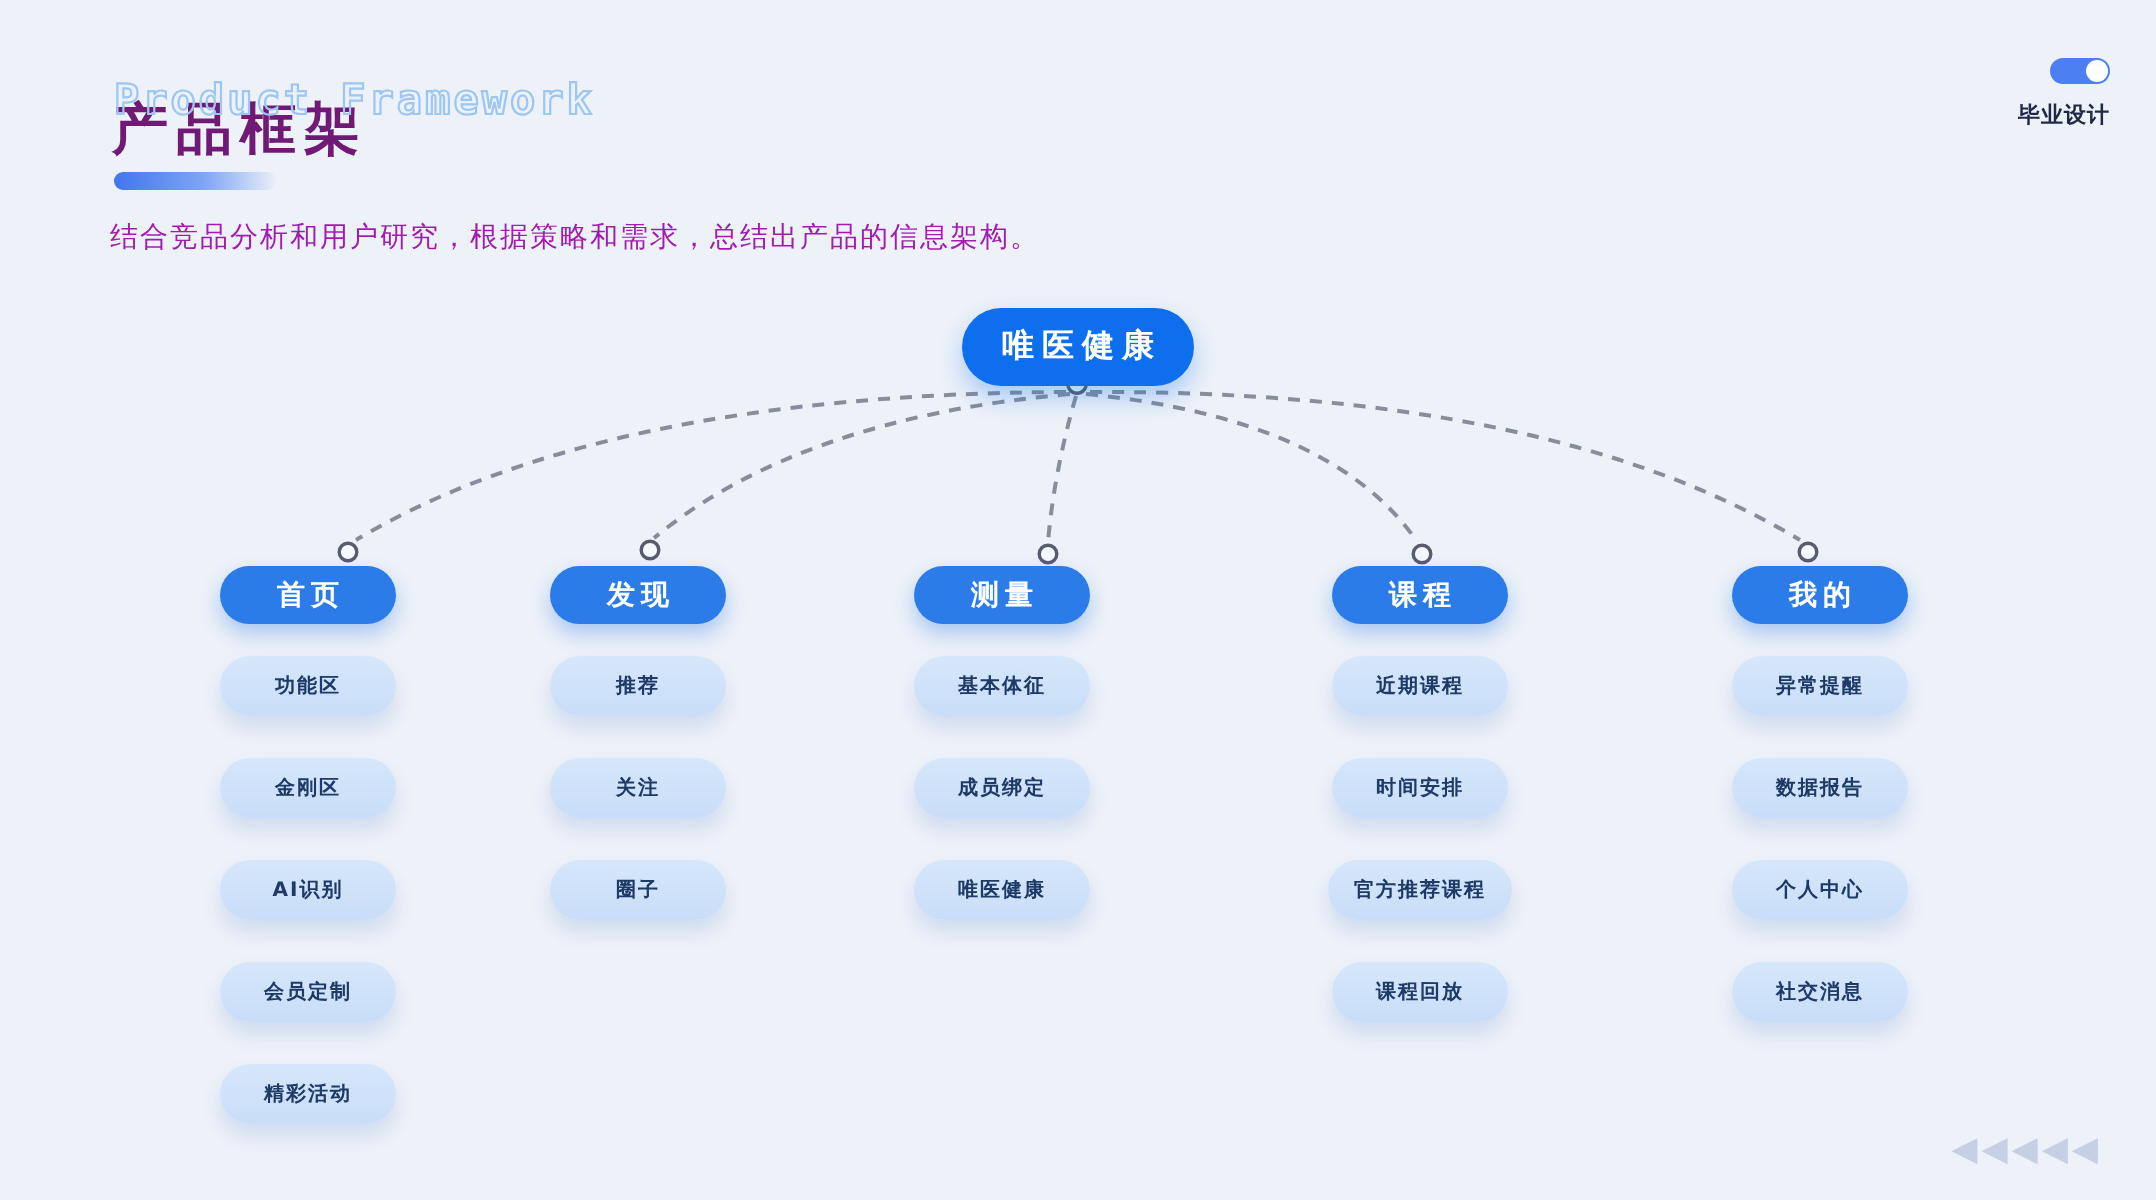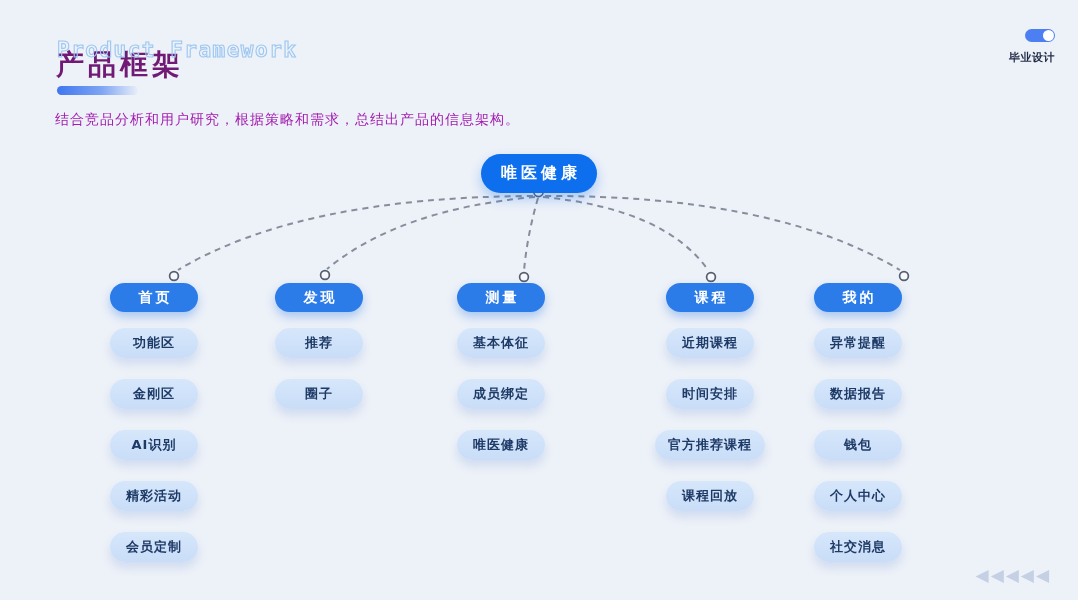--- a/index.html
+++ b/index.html
@@ -71,21 +71,21 @@
     display:flex;align-items:center;justify-content:center;
     color:#ffffff;font-size:14px;font-weight:bold;letter-spacing:3px;
     box-shadow:0 5px 10px rgba(43,124,233,0.35);
     margin-bottom:16px;white-space:nowrap;text-indent:3px;
   }
   .node-child{
     min-width:88px;height:30px;box-sizing:border-box;padding:0 13px;
     background:linear-gradient(180deg,#d6e7fb 0%,#c9ddf8 100%);
     border-radius:15.5px;
     display:flex;align-items:center;justify-content:center;
-    color:#1e3a66;font-size:13px;font-weight:600;letter-spacing:1px;
+    color:#1e3a66;font-size:10px;font-weight:600;letter-spacing:1px;
     box-shadow:0 6px 9px rgba(110,150,215,0.22);
     margin-bottom:21px;white-space:nowrap;
   }
   
   .page-arrows{
     position:absolute;right:29px;bottom:16px;
     display:flex;gap:2px;color:#c6d0e5;font-size:17px;line-height:1;
   }
   .page-arrows span{display:block;}
 </style>
@@ -127,46 +127,46 @@
   </svg>
 
   <div class="node-root">唯医健康</div>
 
   <div id="tree-layer">
       <div class="tree-col" style="left: 79px; text-align: center;">
         <div class="node-main">首页</div>
         <div class="node-child">功能区</div>
         <div class="node-child">金刚区</div>
         <div class="node-child">AI识别</div>
+        <div class="node-child">会员定制</div>
         <div class="node-child">精彩活动</div>
-        <div class="node-child">会员定制</div>
       </div>
       <div class="tree-col" style="left: 244px;">
         <div class="node-main">发现</div>
         <div class="node-child">推荐</div>
+        <div class="node-child">关注</div>
         <div class="node-child">圈子</div>
       </div>
       <div class="tree-col" style="left: 426px;">
         <div class="node-main">测量</div>
         <div class="node-child">基本体征</div>
         <div class="node-child">成员绑定</div>
         <div class="node-child">唯医健康</div>
       </div>
       <div class="tree-col" style="left: 635px;">
         <div class="node-main">课程</div>
         <div class="node-child">近期课程</div>
         <div class="node-child">时间安排</div>
         <div class="node-child">官方推荐课程</div>
         <div class="node-child">课程回放</div>
       </div>
-      <div class="tree-col" style="left: 783px;">
+      <div class="tree-col" style="left: 835px;">
         <div class="node-main">我的</div>
         <div class="node-child">异常提醒</div>
         <div class="node-child">数据报告</div>
-        <div class="node-child">钱包</div>
         <div class="node-child">个人中心</div>
         <div class="node-child">社交消息</div>
       </div>
     </div>
 
   <div class="page-arrows" id="page-arrows">
       <span>◀</span>
       <span>◀</span>
       <span>◀</span>
       <span>◀</span>

